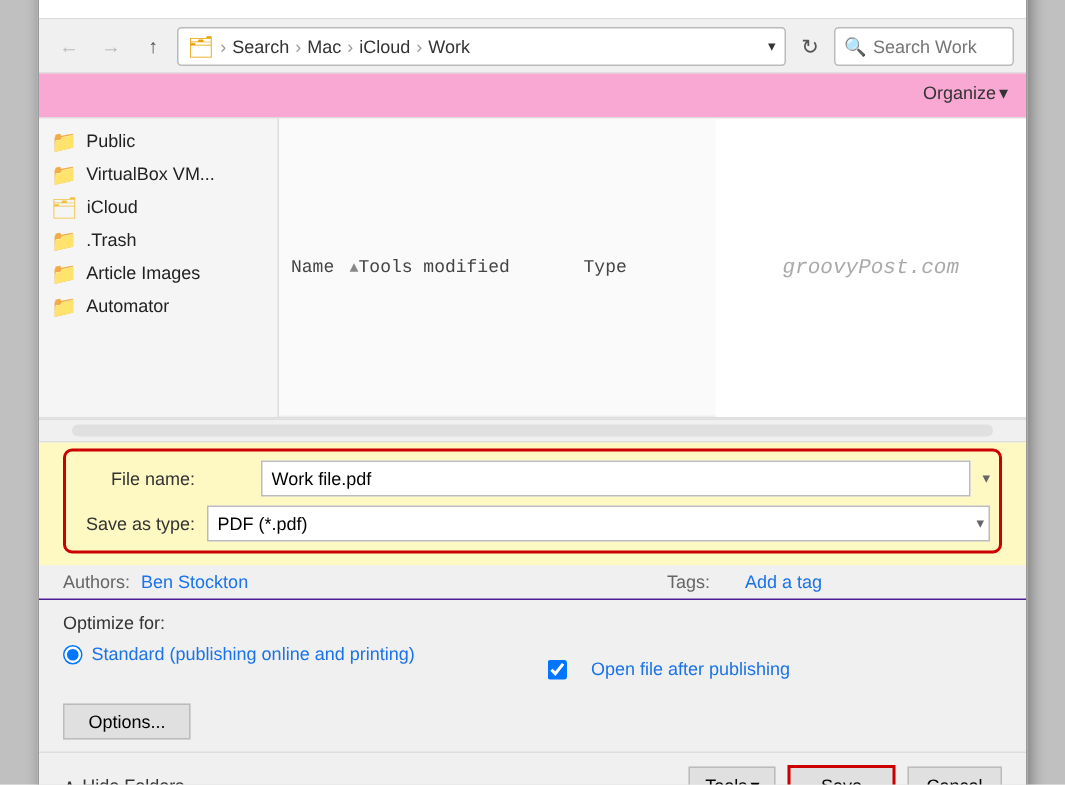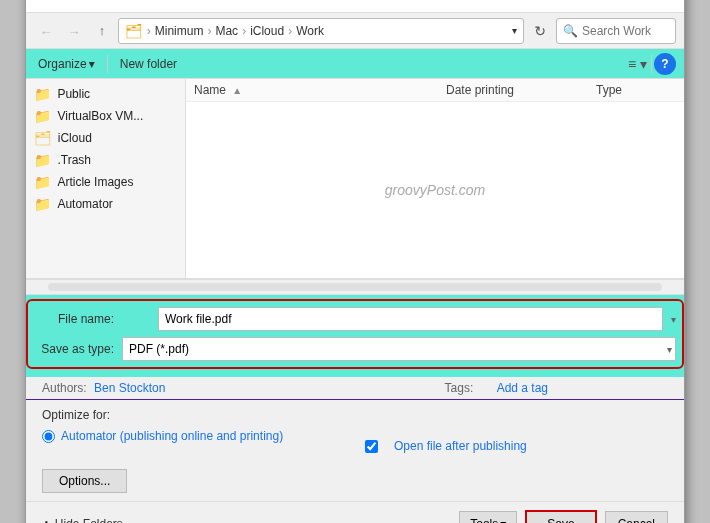--- a/index.html
+++ b/index.html
@@ -114,26 +114,27 @@
       outline: none;
       font-size: 12px;
       width: 90px;
       background: transparent;
     }
     .search-icon { color: #888; font-size: 12px; }
 
     
     .toolbar {
       display: flex;
-      align-items: center;
+      align-items: flex-end;
       padding: 4px 8px;
       gap: 8px;
       border-bottom: 1px solid #ddd;
-      background: #5eead4;
+      background: #f9a8d4;
       height: 30px;
+      flex-direction: column;
     }
     .toolbar-btn {
       background: none;
       border: none;
       cursor: pointer;
       font-size: 12px;
       color: #333;
       padding: 2px 4px;
       display: flex;
       align-items: center;
@@ -191,21 +192,22 @@
     }
     .folder-icon { font-size: 14px; }
     .folder-icon.yellow { color: #e8a000; }
     .folder-icon.cloud { color: #f0c040; }
 
     .file-pane {
       flex: 1;
       background: white;
       overflow: hidden;
       display: flex;
-      flex-direction: column;
+      flex-direction: row;
+      font-family: Liberation Mono, monospace;
     }
     .file-header {
       display: flex;
       align-items: center;
       padding: 4px 8px;
       border-bottom: 1px solid #eee;
       font-size: 12px;
       color: #444;
       background: #fafafa;
     }
@@ -242,22 +244,22 @@
     .scroll-track {
       flex: 1;
       height: 8px;
       background: #e0e0e0;
       border-radius: 4px;
       margin: 0 20px;
     }
 
     
     .form-area {
-      background: #5eead4;
-      padding: 8px 4px;
+      background: #fef9c3;
+      padding: 8px 20px;
     }
     .form-row {
       display: flex;
       align-items: center;
       margin-bottom: 6px;
       gap: 8px;
     }
     .form-label {
       font-size: 12px;
       color: #333;
@@ -426,21 +428,21 @@
     </div>
   </div>
 
   <div class="nav-bar">
     <button class="nav-btn" disabled="">←</button>
     <button class="nav-btn" disabled="">→</button>
     <button class="nav-btn">↑</button>
     <div class="breadcrumb-bar">
       <span class="breadcrumb-folder-icon">🗂</span>
       <span class="breadcrumb-sep">›</span>
-      <span style="cursor:pointer;color:#333;">Minimum</span>
+      <span style="cursor:pointer;color:#333;">Search</span>
       <span class="breadcrumb-sep">›</span>
       <span style="cursor:pointer;color:#333;">Mac</span>
       <span class="breadcrumb-sep">›</span>
       <span style="cursor:pointer;color:#333;">iCloud</span>
       <span class="breadcrumb-sep">›</span>
       <span style="cursor:pointer;color:#333;">Work</span>
       <span class="breadcrumb-arrow" style="margin-left:auto;">▾</span>
     </div>
     <button class="nav-refresh">↻</button>
     <div class="search-box">
@@ -494,21 +496,21 @@
         <span>Automator</span>
       </div>
     </div>
 
     <div class="file-pane">
       <div class="file-header">
         <span class="col-name">
           <span>Name</span>
           <span class="sort-arrow">▲</span>
         </span>
-        <span class="col-date">Date printing</span>
+        <span class="col-date">Tools modified</span>
         <span class="col-type">Type</span>
       </div>
       <div class="file-content">
         <span class="watermark">groovyPost.com</span>
       </div>
     </div>
   </div>
 
   <div class="scroll-area">
     <div class="scroll-track"></div>
@@ -542,21 +544,21 @@
       <span class="meta-label">Tags:</span>
       <span class="meta-value" style="margin-left:20px;">Add a tag</span>
     </span>
   </div>
 
   <div class="options-area">
     <div class="optimize-section">
       <div class="optimize-label">Optimize for:</div>
       <div class="radio-option">
         <input type="radio" name="optimize" checked="" style="">
-        <span class="radio-text">Automator (publishing online and printing)</span>
+        <span class="radio-text">Standard (publishing online and printing)</span>
       </div>
       <button class="options-btn" style="margin-top: 20px;">Options...</button>
     </div>
     <div class="checkbox-section" style="padding-top: 30px; gap: 16px;">
       <input type="checkbox" checked="" style="">
       <span class="checkbox-text">Open file after publishing</span>
     </div>
   </div>
 
   <div class="bottom-bar">

